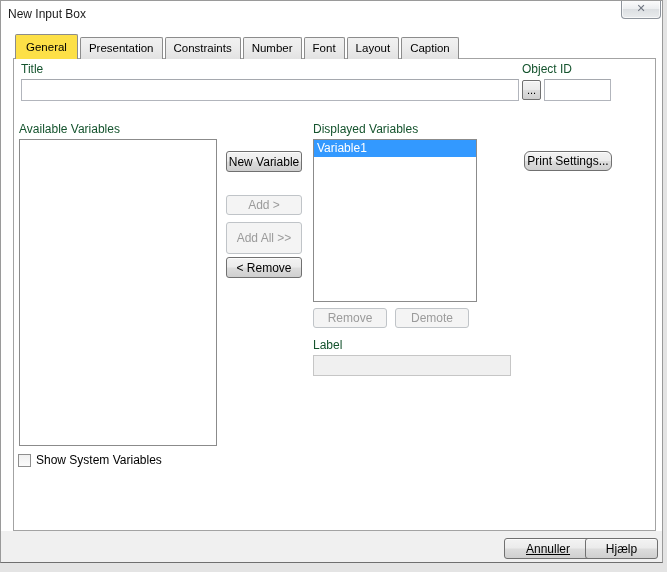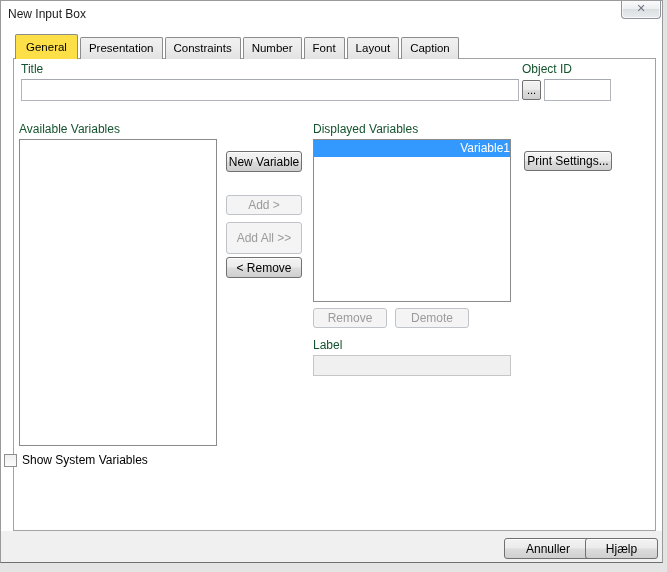--- a/index.html
+++ b/index.html
@@ -68,21 +68,21 @@
     border:1px solid #707070;border-radius:3px;
     background:linear-gradient(to bottom,#f3f3f3,#ebebeb 48%,#dddddd 52%,#cfcfcf);
     box-shadow:inset 0 1px 0 rgba(255,255,255,.75);
     font-family:inherit;font-size:12px;color:#000;
     text-align:center;padding:0;cursor:default;
   }
   .win-btn.disabled{
     background:#f4f4f4;border-color:#c0c4c8;color:#9b9b9b;box-shadow:none;
   }
   .browse-btn{border-radius:2px;font-size:11px;line-height:9px;}
-  .checkbox-row{position:absolute;left:3px;top:452px;display:flex;align-items:center;z-index:2;justify-content:space-between;}
+  .checkbox-row{position:absolute;left:17px;top:452px;display:flex;align-items:center;z-index:2;justify-content:space-between;}
   .checkbox{
     width:13px;height:13px;margin-right:5px;
     border:1px solid #8e8e8e;
     background:linear-gradient(to bottom,#f0f0f0,#fbfbfb);
     display:inline-block;
   }
   .footer{
     position:absolute;left:0;top:530px;width:661px;height:32px;
     background:#f0f0f0;z-index:2;
   }
@@ -115,40 +115,40 @@
   <input class="textbox" style="left: 20px; top: 78px; width: 498px;" value="">
 
   <span class="label" style="left:521px;top:61px;">Object ID</span>
   <button class="win-btn browse-btn" style="left:521px;top:79px;width:19px;height:20px;">...</button>
   <input class="textbox" style="left: 543px; top: 78px; width: 67px;" value="">
 
   <span class="label" style="left:18px;top:121px;">Available Variables</span>
   <div class="listbox" style="left:18px;top:138px;width:198px;height:307px;"></div>
 
   <span class="label" style="left:312px;top:121px;">Displayed Variables</span>
-  <div class="listbox" style="left:312px;top:138px;width:198px;height:163px;text-align:right;">
+  <div class="listbox" style="left:312px;top:138px;width:164px;height:163px;">
     <div class="list-item selected">Variable1</div>
   </div>
 
   <button class="win-btn" style="left:225px;top:150px;width:76px;height:21px;">New Variable</button>
   <button class="win-btn disabled" style="left:225px;top:194px;width:76px;height:20px;">Add &gt;</button>
   <button class="win-btn disabled" style="left:225px;top:221px;width:76px;height:32px;">Add All &gt;&gt;</button>
   <button class="win-btn" style="left:225px;top:256px;width:76px;height:21px;">&lt; Remove</button>
 
-  <button class="win-btn" style="left:523px;top:150px;width:88px;height:20px;">Print Settings...</button>
+  <button class="win-btn" style="left:523px;top:150px;width:88px;height:20px;border-radius:6px;">Print Settings...</button>
 
   <button class="win-btn disabled" style="left:312px;top:307px;width:74px;height:20px;">Remove</button>
   <button class="win-btn disabled" style="left:394px;top:307px;width:74px;height:20px;">Demote</button>
 
   <span class="label" style="left:312px;top:337px;">Label</span>
   <input class="textbox disabled" disabled="" style="left: 312px; top: 354px; width: 198px; height: 21px;" value="">
 
   <div class="checkbox-row">
     <span class="checkbox"></span>
     <span>Show System Variables</span>
   </div>
 
   <div class="footer">
-    <button class="win-btn" style="left:503px;top:7px;width:88px;height:21px;">Annuller</button>
+    <button class="win-btn" style="left:503px;top:7px;width:88px;height:21px;text-decoration:underline;">Annuller</button>
     <button class="win-btn" style="left:584px;top:7px;width:73px;height:21px;">Hjælp</button>
   </div>
 
 </div>
 
 </body></html>

